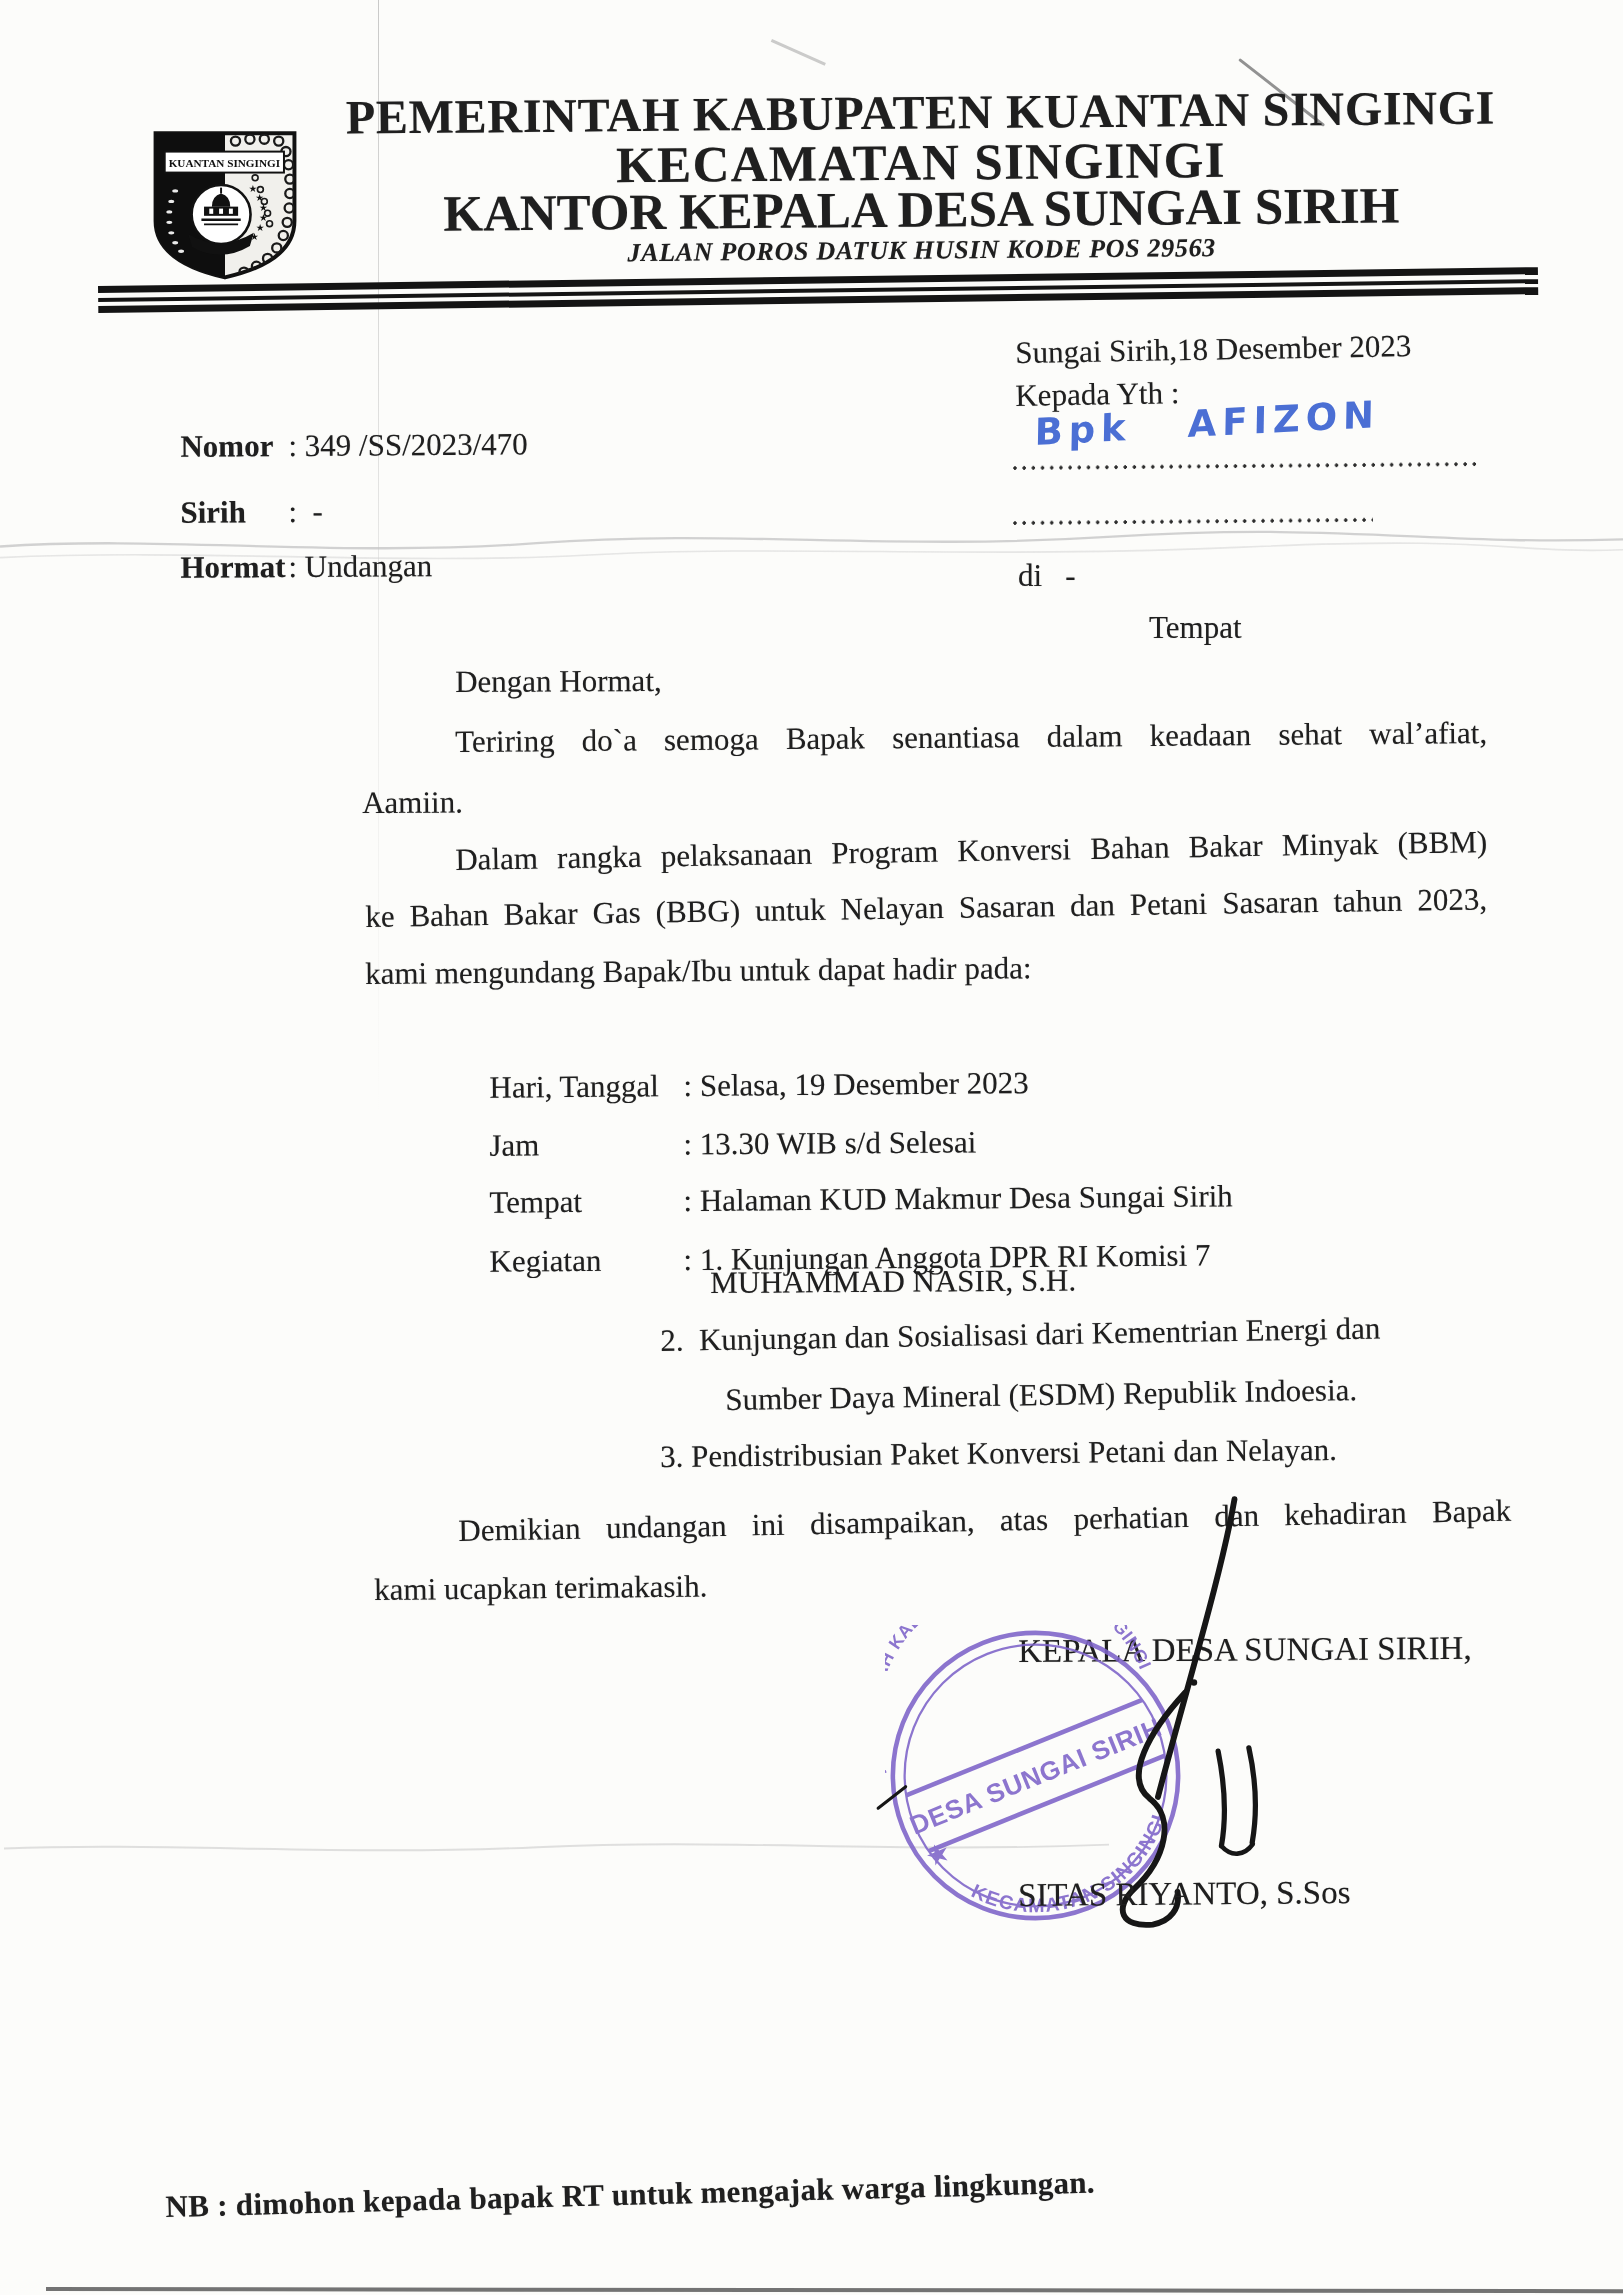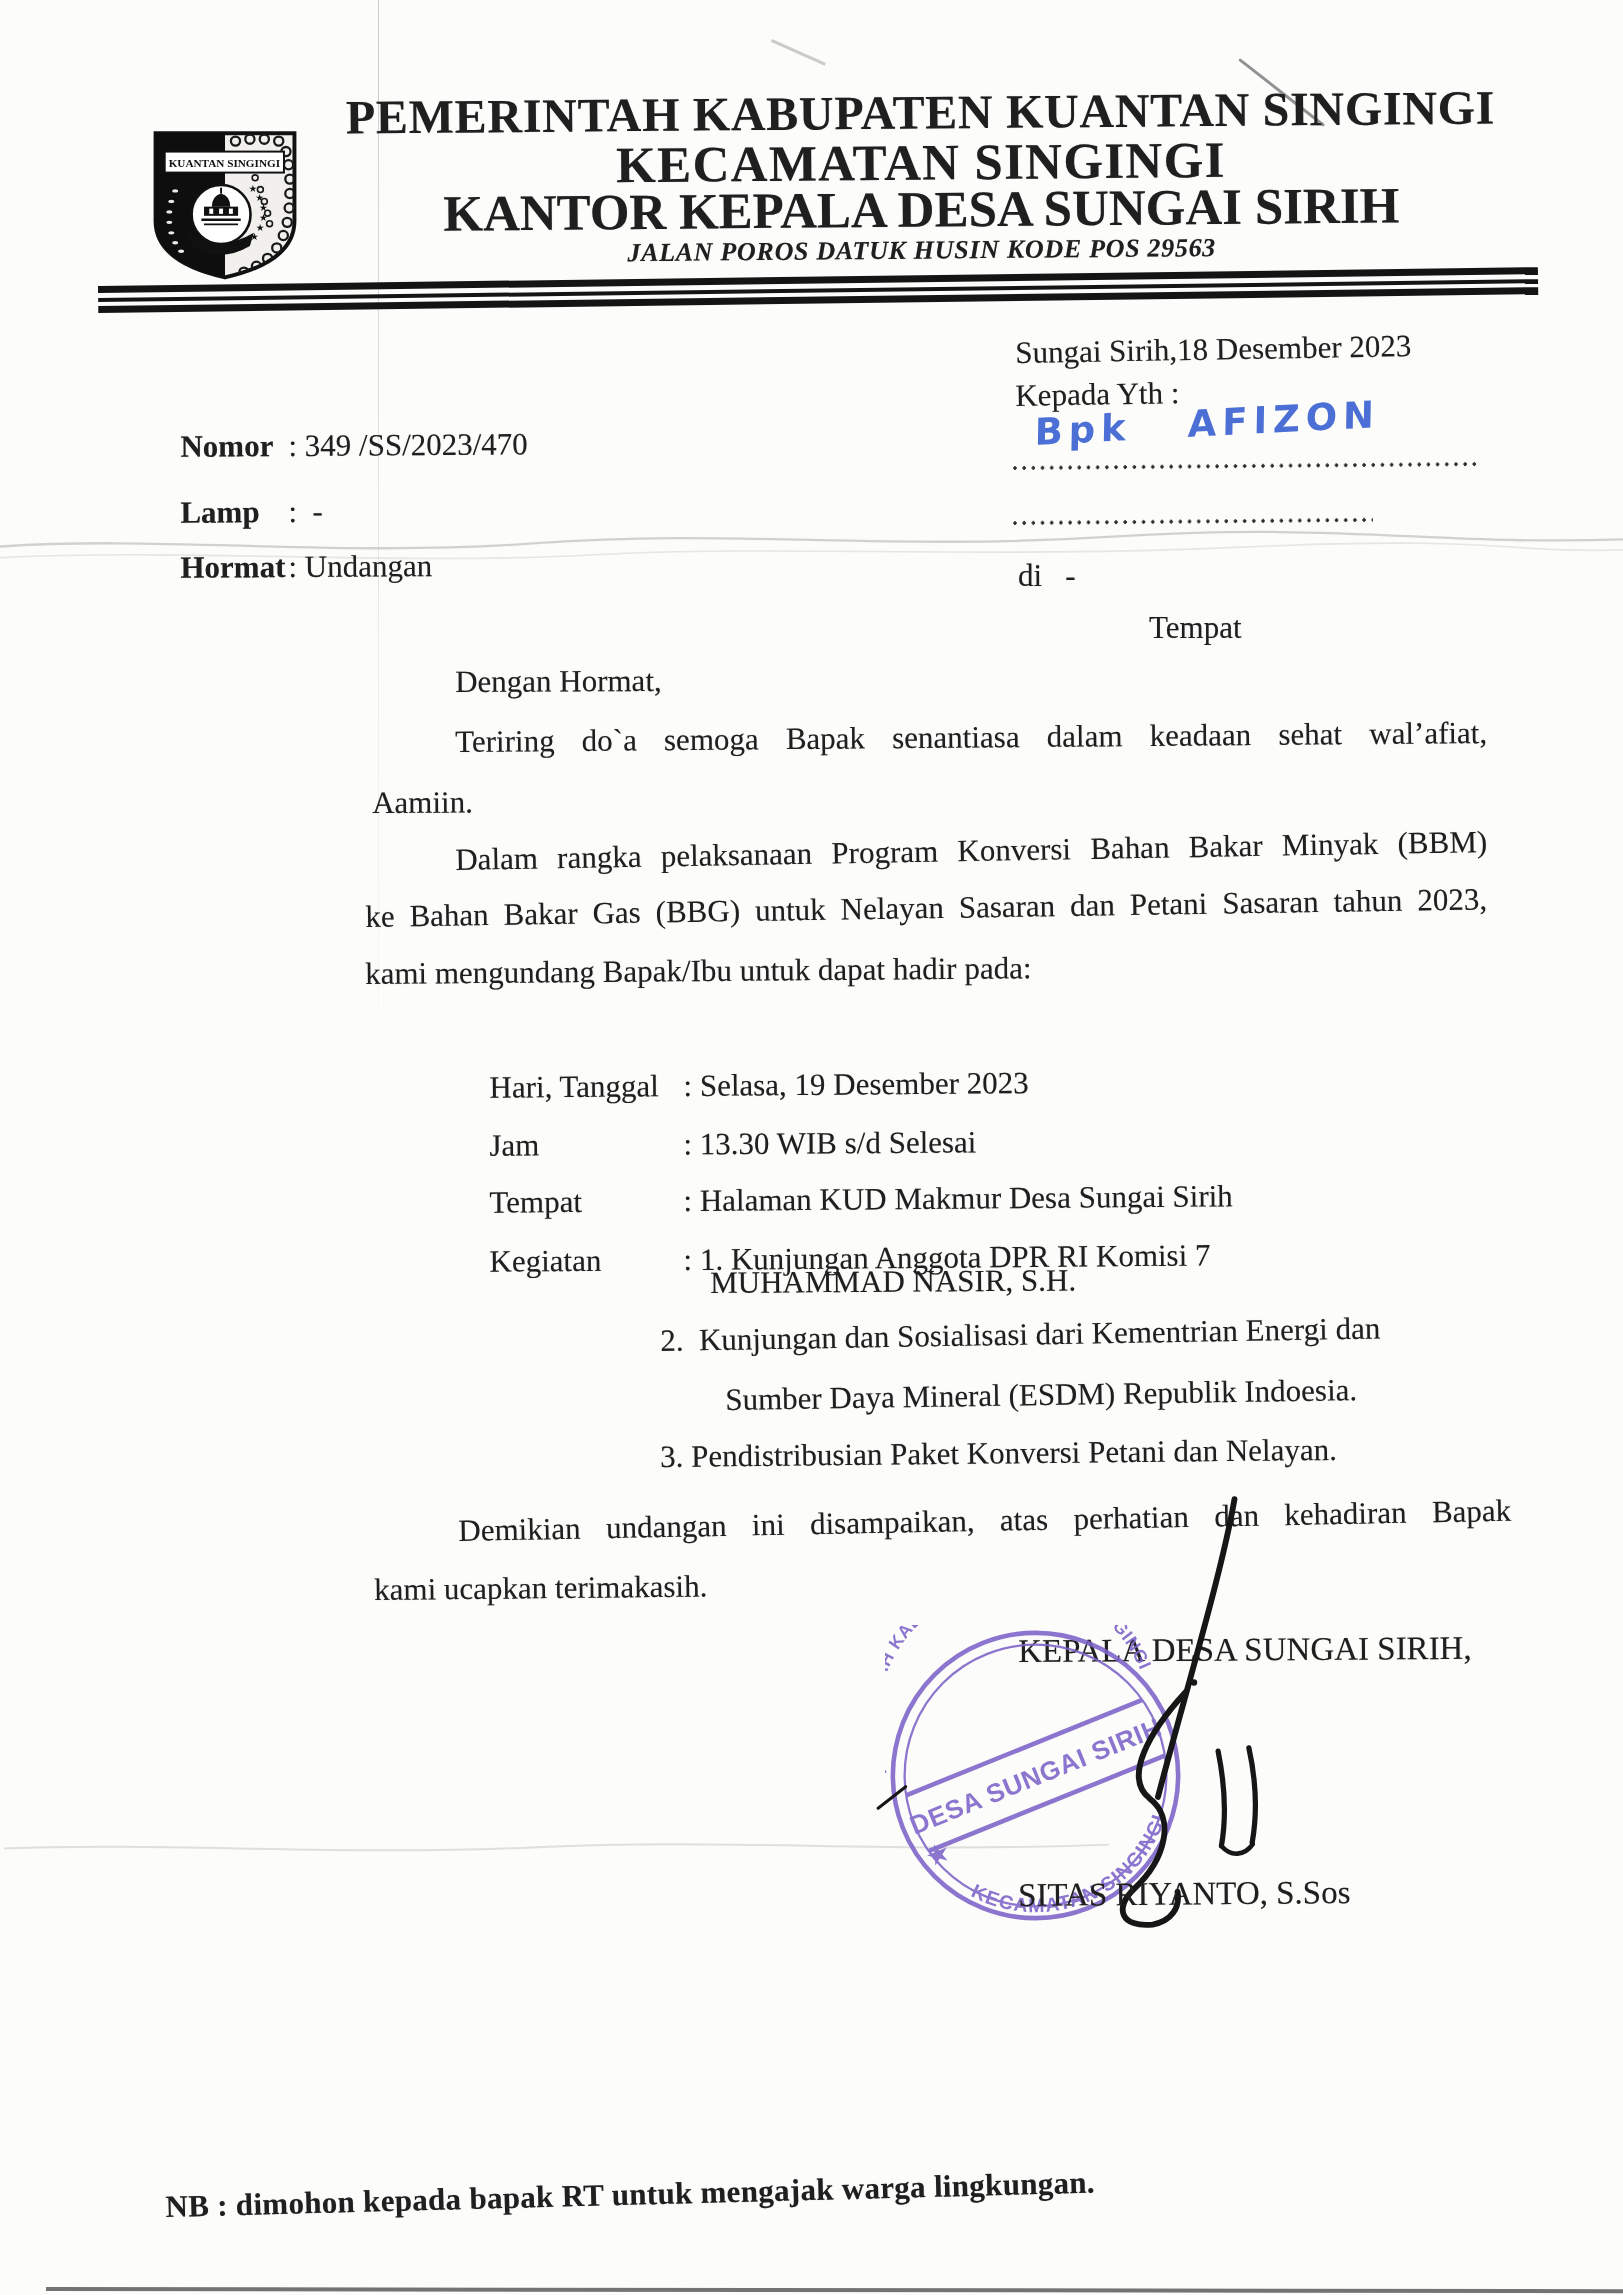--- a/index.html
+++ b/index.html
@@ -150,29 +150,29 @@
   <div class="abs hand" style="left:1035px; top:411px;">Bpk   AFIZON</div>
   <div class="abs dotted" style="left:1013px; top:466px; width:467px; transform:rotate(-0.5deg);"></div>
   <div class="abs dotted" style="left:1013px; top:521px; width:360px; transform:rotate(-0.5deg);"></div>
   <div class="abs line ink" style="left:1018px; top:558px;">di   -</div>
   <div class="abs line ink" style="left:1149px; top:610px;">Tempat</div>
 
   <div class="abs line ink" style="left:149px; top:393px; transform:rotate(-0.4deg);">
     <span class="metaLabel">Nomor</span><span>: 349 /SS/2023/470</span>
   </div>
   <div class="abs line ink" style="left:149px; top:459px; transform:rotate(-0.4deg);">
-    <span class="metaLabel">Lamp</span><span>:  -</span>
+    <span class="metaLabel">Sirih</span><span>:  -</span>
   </div>
   <div class="abs line ink" style="left:149px; top:514px; transform:rotate(-0.4deg);">
     <span class="metaLabel">Hormat</span><span>: Undangan</span>
   </div>
 
   <div class="abs line ink" style="left:455px; top:664px; transform:rotate(-0.3deg);">Dengan Hormat,</div>
   <div class="abs line ink just" style="left:455px; top:724px; width:1032px; white-space:normal; transform:rotate(-0.5deg);">Teriring do`a semoga Bapak senantiasa dalam keadaan sehat wal’afiat,</div>
-  <div class="abs line ink" style="left:372px; top:785px; transform:rotate(-0.3deg);">Aamiin.</div>
+  <div class="abs line ink" style="left:362px; top:785px; transform:rotate(-0.3deg);">Aamiin.</div>
   <div class="abs line ink just" style="left:455px; top:842px; width:1032px; white-space:normal; transform:rotate(-1deg);">Dalam rangka pelaksanaan Program Konversi Bahan Bakar Minyak (BBM)</div>
   <div class="abs line ink just" style="left:365px; top:899px; width:1122px; white-space:normal; transform:rotate(-0.9deg);">ke Bahan Bakar Gas (BBG) untuk Nelayan Sasaran dan Petani Sasaran tahun 2023,</div>
   <div class="abs line ink" style="left:365px; top:956px; transform:rotate(-0.5deg);">kami mengundang Bapak/Ibu untuk dapat hadir pada:</div>
 
   <div class="abs line ink" style="left:458px; top:1034px; transform:rotate(-0.5deg);">
     <span class="dLabel">Hari, Tanggal</span><span>: Selasa, 19 Desember 2023</span>
   </div>
   <div class="abs line ink" style="left:458px; top:1092px; transform:rotate(-0.4deg);">
     <span class="dLabel">Jam</span><span>: 13.30 WIB s/d Selesai</span>
   </div>

